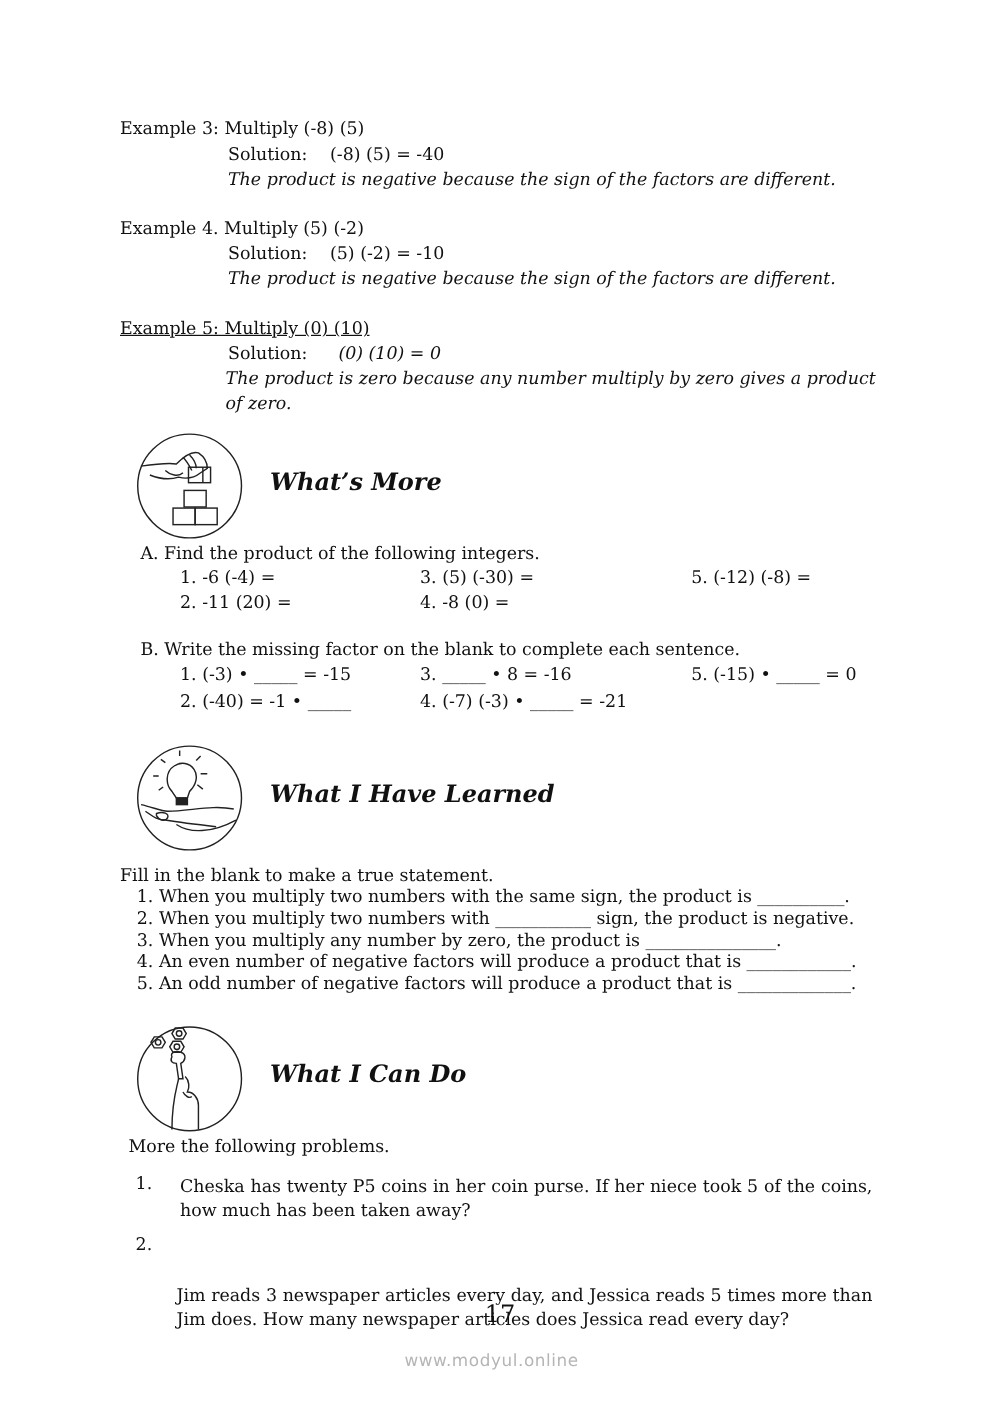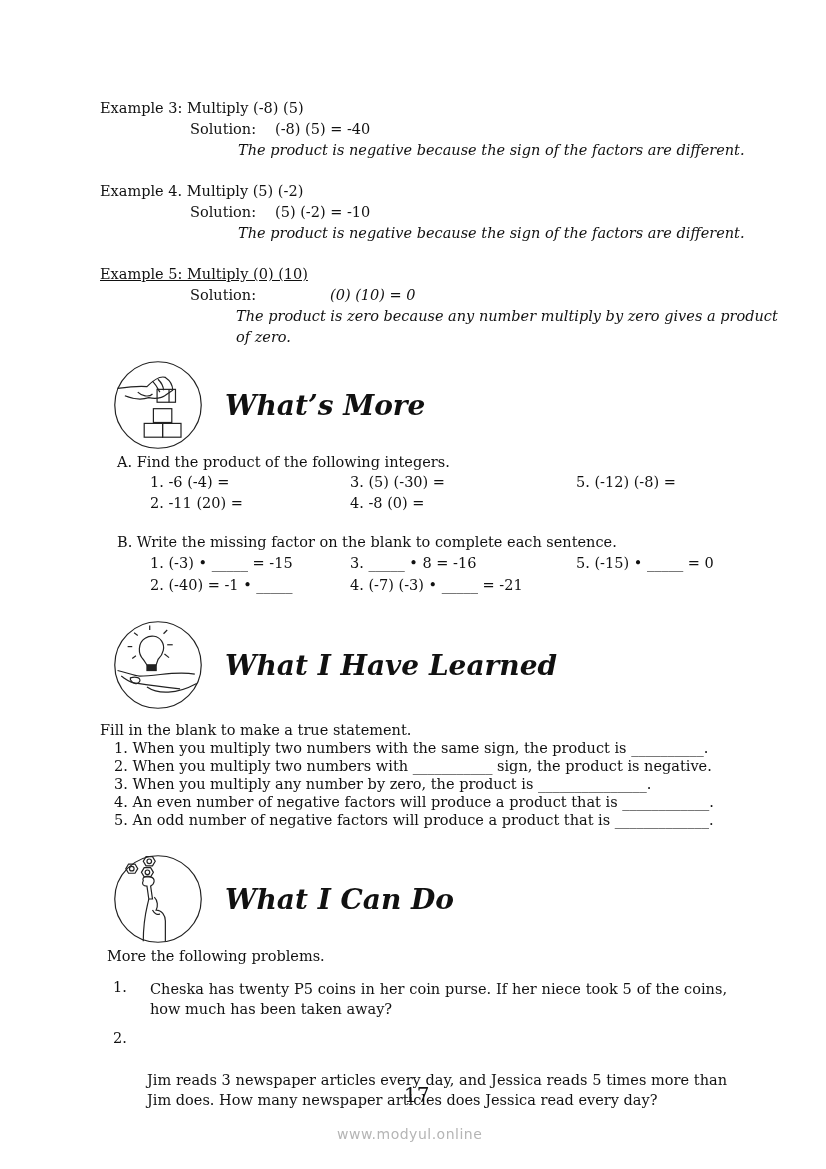--- a/index.html
+++ b/index.html
@@ -2,25 +2,25 @@
 <html><head>
   <meta charset="utf-8">
   <style>
     html, body { margin: 0; padding: 0; background: #ffffff; }
     body {
       width: 826px; height: 1169px; position: relative; overflow: hidden;
       font-family: "DejaVu Serif", "Liberation Serif", serif;
       color: #111111; font-size: 14.5px;
     }
     .abs { position: absolute; white-space: nowrap; }
-    .it { font-style: italic; margin-left: 48px; }
+    .it { font-style: italic; }
     .line { line-height: 20px; }
     .heading {
       position: absolute; font-family: "DejaVu Serif", serif;
-      font-weight: bold; font-style: italic; font-size: 28px; color: #111;
+      font-weight: bold; font-style: italic; font-size: 20px; color: #111;
     }
     .icon { position: absolute; width: 92px; height: 92px; }
     .icon svg { width: 100%; height: 100%; }
     .page-num { font-size: 20px; }
     .footer { font-family: "DejaVu Sans", sans-serif; color: #b5b5b5; font-size: 14px; letter-spacing: 0.5px; }
     .wrap { white-space: normal; text-align: justify; }
   </style>
 </head>
 <body>
 

